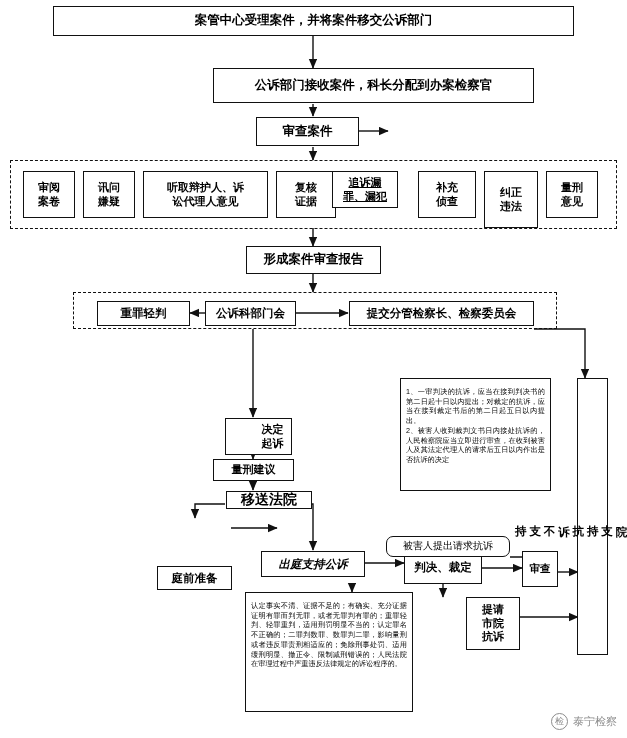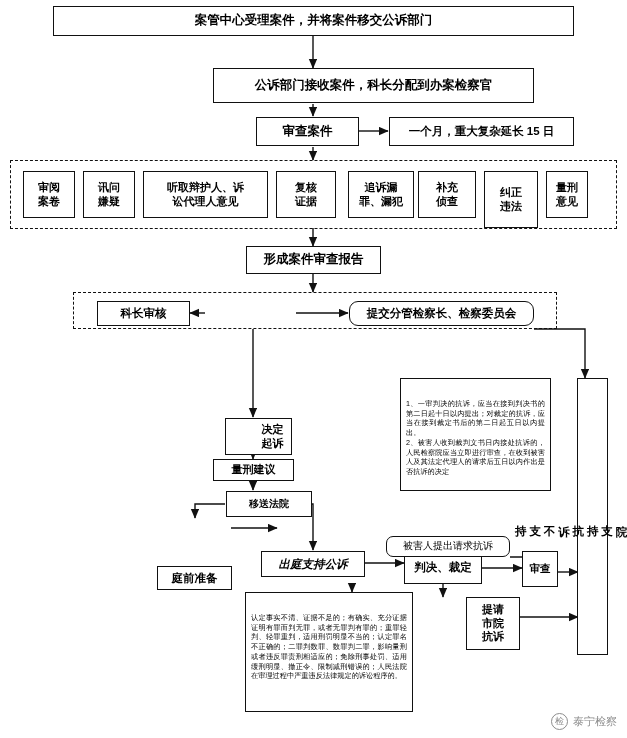--- a/index.html
+++ b/index.html
@@ -33,21 +33,21 @@
     position: absolute;
     border: 1.5px dashed #111;
     background: transparent;
   }
   .note {
     position: absolute;
     border: 1.5px solid #111;
     background: #fff;
     font-size: 7.2px;
     line-height: 1.35;
-    padding: 20px 5px;
+    padding: 8px 5px;
     text-align: justify;
     color: #000;
     white-space: pre-line;
     font-weight: normal;
   }
   .vert {
     writing-mode: vertical-rl;
     text-orientation: upright;
     letter-spacing: 1px;
   }
@@ -123,55 +123,55 @@
       <path d="M352,585 L352,592"></path>
     </g>
   </svg>
 
   <div class="box" style="left:53px; top:6px; width:521px; height:30px; font-size:12.5px;">案管中心受理案件，并将案件移交公诉部门</div>
 
   <div class="box" style="left:213px; top:68px; width:321px; height:35px; font-size:12.5px;">公诉部门接收案件，科长分配到办案检察官</div>
 
   <div class="box" style="left:256px; top:117px; width:103px; height:29px; font-size:12.5px;">审查案件</div>
 
-  <div class="box thin" style="left:389px; top:117px; width:185px; height:29px; font-size:11.5px; font-weight:bold;">一个月，重大复杂延长 15 日</div>
 
   <div class="dashbox" style="left:10px; top:160px; width:607px; height:69px;"></div>
   <div class="box" style="left:23px; top:171px; width:52px; height:47px;">审阅
 案卷</div>
   <div class="box" style="left:83px; top:171px; width:52px; height:47px;">讯问
 嫌疑</div>
   <div class="box" style="left:143px; top:171px; width:125px; height:47px;">听取辩护人、诉
 讼代理人意见</div>
   <div class="box" style="left:276px; top:171px; width:60px; height:47px;">复核
 证据</div>
-  <div class="box" style="left:348px; top:171px; width:66px; height:47px;">追诉漏
+  <div class="box" style="left:332px; top:171px; width:66px; height:37px;text-decoration:underline;">追诉漏
 罪、漏犯</div>
   <div class="box" style="left:418px; top:171px; width:58px; height:47px;">补充
 侦查</div>
   <div class="box" style="left:484px; top:171px; width:54px; height:57px;">纠正
 违法</div>
-  <div class="box" style="left:546px; top:171px; width:42px; height:47px;">量刑
+  <div class="box" style="left:546px; top:171px; width:52px; height:47px;">量刑
 意见</div>
 
   <div class="box" style="left:246px; top:246px; width:135px; height:28px; font-size:12.5px;">形成案件审查报告</div>
 
   <div class="dashbox" style="left:73px; top:292px; width:484px; height:37px;"></div>
-  <div class="box" style="left:97px; top:301px; width:93px; height:25px; font-size:11.5px;">科长审核</div>
-  <div class="box" style="left:349px; top:301px; width:185px; height:25px; font-size:11.5px;border-radius:9px;">提交分管检察长、检察委员会</div>
+  <div class="box" style="left:97px; top:301px; width:93px; height:25px; font-size:11.5px;">重罪轻判</div>
+  <div class="box" style="left:205px; top:301px; width:91px; height:25px; font-size:11.5px;">公诉科部门会</div>
+  <div class="box" style="left:349px; top:301px; width:185px; height:25px; font-size:11.5px;">提交分管检察长、检察委员会</div>
 
   <div class="note" style="left:400px; top:378px; width:151px; height:113px;">1、一审判决的抗诉，应当在接到判决书的第二日起十日以内提出；对裁定的抗诉，应当在接到裁定书后的第二日起五日以内提出。
 2、被害人收到裁判文书日内接处抗诉的，人民检察院应当立即进行审查，在收到被害人及其法定代理人的请求后五日以内作出是否抗诉的决定</div>
 
   <div class="note" style="left:245px; top:592px; width:168px; height:120px;">认定事实不清、证据不足的；有确实、充分证据证明有罪而判无罪，或者无罪判有罪的；重罪轻判、轻罪重判，适用刑罚明显不当的；认定罪名不正确的；二罪判数罪、数罪判二罪，影响量刑或者违反罪责刑相适应的；免除刑事处罚、适用缓刑明显、撤正令、限制减刑错误的；人民法院在审理过程中严重违反法律规定的诉讼程序的。</div>
 
   <div class="box" style="left:225px; top:418px; width:67px; height:37px;padding-left:31px;">决定
 起诉</div>
   <div class="box" style="left:213px; top:459px; width:81px; height:22px; font-size:11px;">量刑建议</div>
-  <div class="box" style="left:226px; top:491px; width:86px; height:26px; font-size:10px;">移送法院</div>
+  <div class="box" style="left:226px; top:491px; width:86px; height:18px; font-size:14px;">移送法院</div>
   <div class="box" style="left:157px; top:518px; width:75px; height:24px; font-size:11.5px;margin-top:48px;">庭前准备</div>
   <div class="box" style="left:261px; top:551px; width:104px; height:26px; font-size:11.5px;font-style:italic;">出庭支持公诉</div>
   <div class="box" style="left:404px; top:551px; width:78px; height:33px; font-size:11.5px;">判决、裁定</div>
   <div class="box thin" style="left:386px; top:536px; width:124px; height:21px; font-size:10px; font-weight:normal;border-radius:7px;">被害人提出请求抗诉</div>
   <div class="box" style="left:522px; top:551px; width:36px; height:36px; font-size:10.5px;">审查</div>
   <div class="box" style="left:466px; top:597px; width:54px; height:53px; font-size:11px;">提请
 市院
 抗诉</div>
   <div class="box vert" style="left:577px; top:378px; width:31px; height:277px; font-size:11.5px;">市
 检

